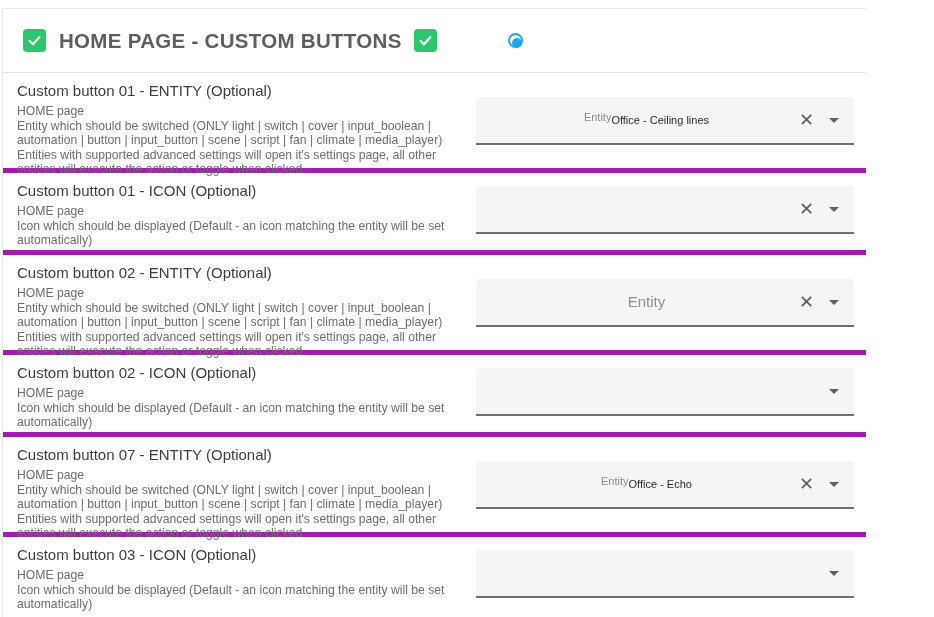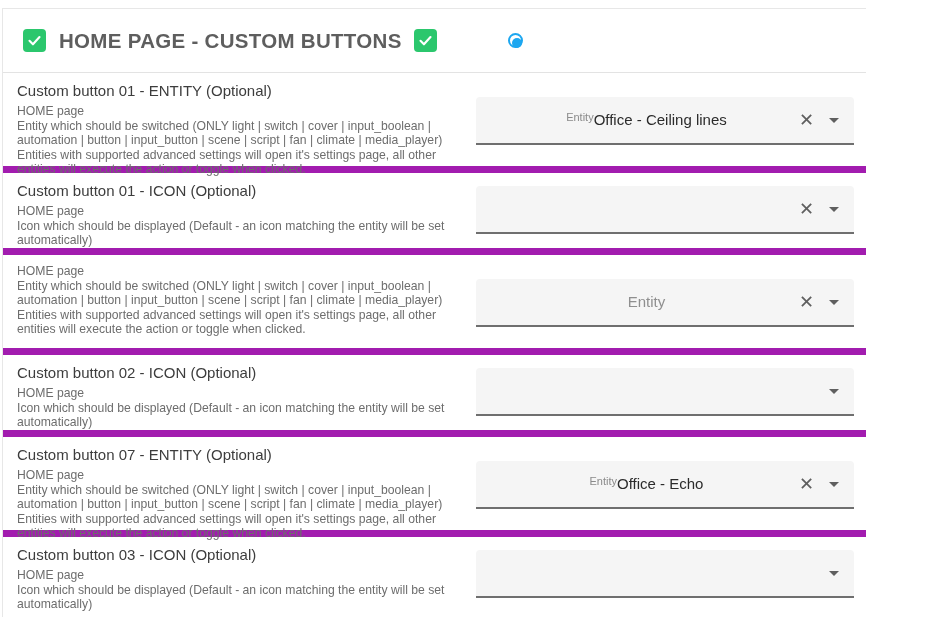--- a/index.html
+++ b/index.html
@@ -29,40 +29,40 @@
   }
   .radio {
     width: 15px; height: 15px; border: 2px solid var(--blue); border-radius: 50%;
     margin-left: 71px; position: relative; cursor: pointer; flex: 0 0 auto;
   }
   .radio::after {
     content: ""; position: absolute; left: 2.5px; top: 2.5px;
     width: 10px; height: 10px; background: var(--blue); border-radius: 50%;
   }
   
-  .section { display: flex; border-bottom: 7px solid #a21caf; }
+  .section { display: flex; border-bottom: 5px solid #a21caf; }
   .section.h-entity { height: 100px; flex: 0 0 100px; }
   .section.h-icon   { height: 82px;  flex: 0 0 82px; }
   .section.last     { flex: 1 1 auto; border-bottom: none; overflow: hidden; }
   .sec-left { width: 473px; padding: 9px 8px 0 14px; }
   .sec-title { font-size: 15px; color: #3d3d3d; margin: 0 0 5px 0; }
   .sec-desc {
     font-size: 12.2px; color: #6d6d6d; line-height: 14.6px;
   }
   .sec-right { flex: 1; padding-right: 12px; }
   .dd-field {
     height: 48px; background: var(--field-bg);
     border-bottom: 2px solid #6f6f6f; border-radius: 4px 4px 0 0;
     display: flex; align-items: center; padding: 0 8px 0 18px; cursor: pointer;
   }
   .section.h-entity .dd-field { margin-top: 24px; }
   .section.h-icon   .dd-field { margin-top: 13px; }
   .dd-text { flex: 1; display: flex; flex-direction: row; justify-content: center; overflow: hidden; }
   .dd-label { font-size: 11px; color: #8a8a8a; line-height: 13px; }
-  .dd-value { font-size: 15px; color: #2b2b2b; line-height: 18px; }
+  .dd-value { font-size: 11px; color: #2b2b2b; line-height: 18px; }
   .dd-placeholder { font-size: 15px; color: #8f8f8f; line-height: 18px; }
   .clear-icon {
     font-size: 18px; color: #5f5f5f; margin-right: 15px; cursor: pointer;
     line-height: 1; font-style: normal; font-weight: 400;
   }
   .arrow-icon {
     width: 0; height: 0; border-left: 5.5px solid transparent;
     border-right: 5.5px solid transparent; border-top: 5.5px solid #5f5f5f;
     margin-right: 7px; cursor: pointer;
   }
@@ -125,20 +125,21 @@
           
         </div>
         <i class="clear-icon">✕</i>
         <span class="arrow-icon"></span>
       </div>
     </div>
   </div>
 
   <div class="section h-entity">
     <div class="sec-left">
+      <div class="sec-title">Custom button 02 - ENTITY (Optional)</div>
       <div class="sec-desc">
         <div>HOME page</div>
         <div>Entity which should be switched (ONLY light | switch | cover | input_boolean | automation | button | input_button | scene | script | fan | climate | media_player)</div>
         <div>Entities with supported advanced settings will open it's settings page, all other entities will execute the action or toggle when clicked.</div>
       </div>
     </div>
     <div class="sec-right">
       <div class="dd-field">
         <div class="dd-text">
 

